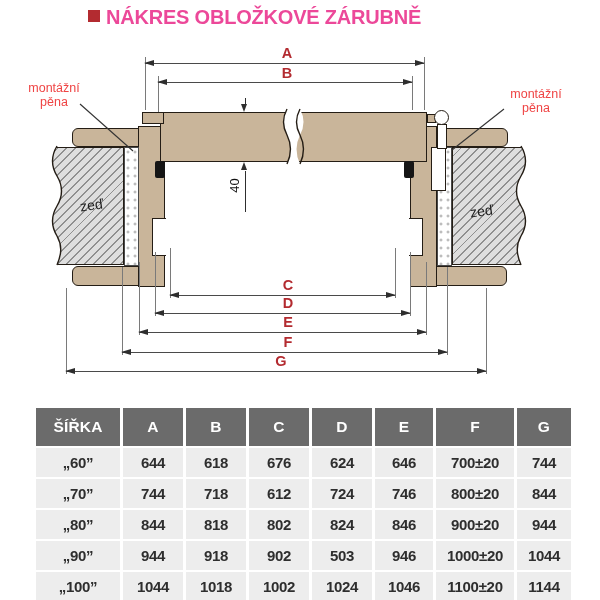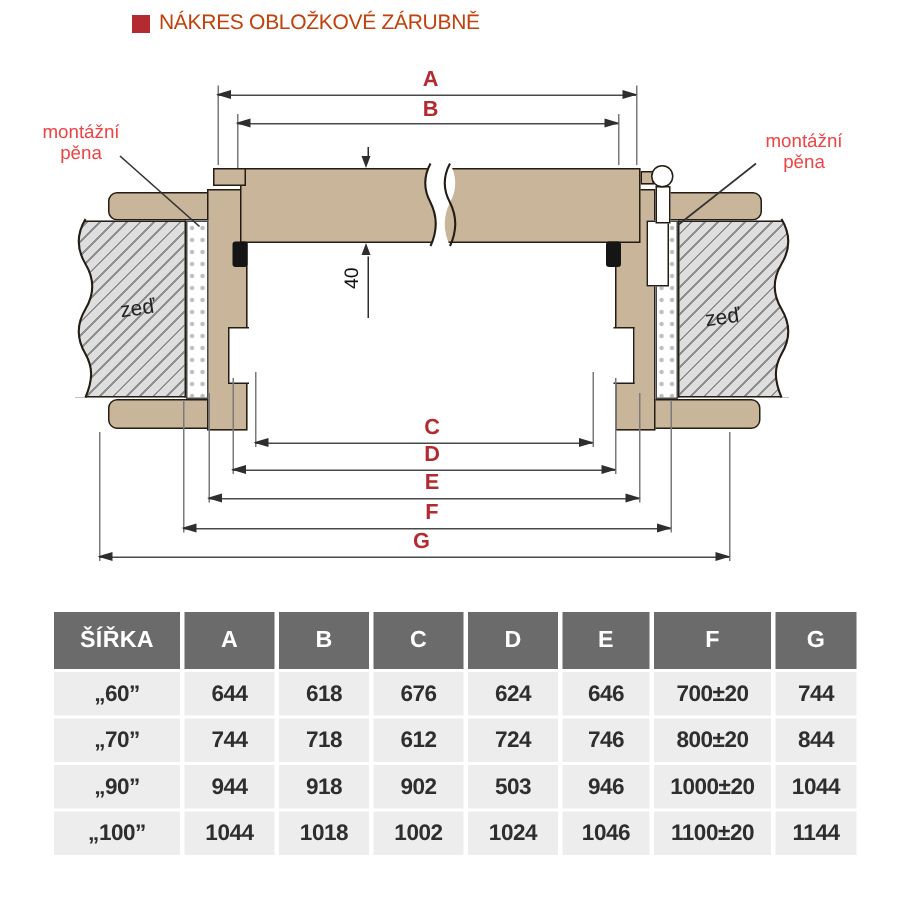--- a/index.html
+++ b/index.html
@@ -1,21 +1,21 @@
 <!DOCTYPE html>
 <html><head>
 <meta charset="utf-8">
 <style>
   html,body{margin:0;padding:0;background:#fff;}
   #page{position:relative;width:600px;height:600px;background:#fff;overflow:hidden;
         font-family:"Liberation Sans",sans-serif;color:#111;}
   .abs{position:absolute;}
   
   #title-bullet{left:88px;top:10px;width:12px;height:12px;background:#b32b30;}
-  #title-text{left:106px;top:6px;font-size:14px;font-weight:normal;letter-spacing:-0.2px;color:#c2410c;}
+  #title-text{left:106px;top:6px;font-size:20px;font-weight:bold;letter-spacing:-0.2px;color:#ec4899;}
   
   .wood{position:absolute;background:#c9b59a;border:1.5px solid #241d15;box-sizing:border-box;}
   
   .wall{position:absolute;box-sizing:border-box;border:1.5px solid #241d15;
         background-color:#dedede;
         background-image:repeating-linear-gradient(135deg,rgba(255,255,255,0) 0 5px,#8f8f8f 5px 6.3px);}
   
   .foam{position:absolute;box-sizing:border-box;border:1px solid #4a4a4a;background-color:#fff;
         background-image:radial-gradient(circle at 3px 4px,#bdbdbd 1.1px,rgba(255,255,255,0) 1.8px);
         background-size:7px 8px;}
@@ -188,20 +188,30 @@
         <td>„70”</td>
         <td>744</td>
         <td>718</td>
         <td>612</td>
         <td>724</td>
         <td>746</td>
         <td>800±20</td>
         <td>844</td>
       </tr>
       <tr>
+        <td>„80”</td>
+        <td>844</td>
+        <td>818</td>
+        <td>802</td>
+        <td>824</td>
+        <td>846</td>
+        <td>900±20</td>
+        <td>944</td>
+      </tr>
+      <tr>
         <td>„90”</td>
         <td>944</td>
         <td>918</td>
         <td>902</td>
         <td>503</td>
         <td>946</td>
         <td>1000±20</td>
         <td>1044</td>
       </tr>
       <tr>

